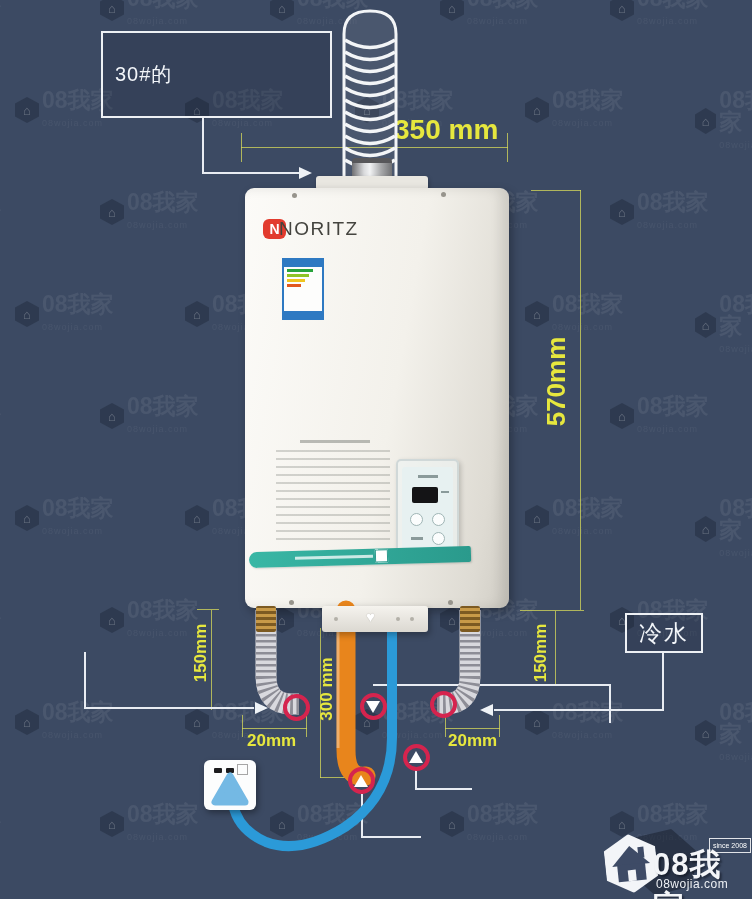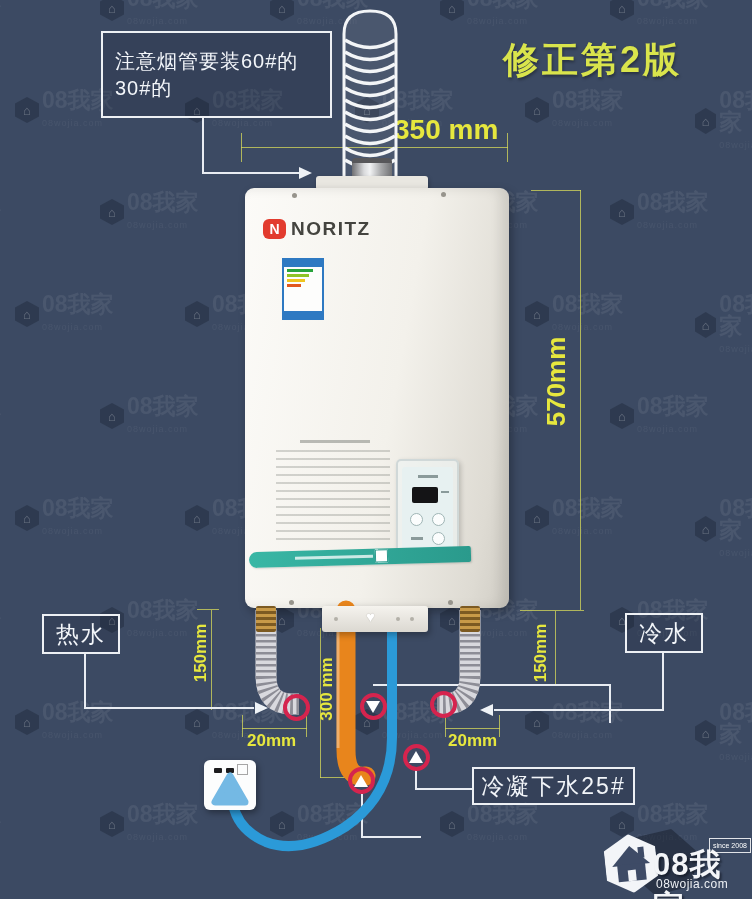--- a/index.html
+++ b/index.html
@@ -29,21 +29,21 @@
         letter-spacing:2px;box-sizing:border-box;}
   
   .rc{position:absolute;width:27px;height:27px;border:4px solid #d5244e;border-radius:50%;box-sizing:border-box;}
   
   #heater-body{position:absolute;left:245px;top:188px;width:264px;height:420px;border-radius:9px;
     background:linear-gradient(100deg,#fcfbf8 0%,#f3f1eb 55%,#dedbd3 88%,#cfccc4 100%);
     box-shadow:inset -8px 0 12px rgba(0,0,0,0.10),3px 4px 10px rgba(0,0,0,0.30);}
   .screw{position:absolute;width:5px;height:5px;border-radius:50%;background:#97948c;}
   #noritz-badge{position:absolute;left:18px;top:31px;width:23px;height:20px;background:#e23b2e;border-radius:6px;
     color:#fff;font-weight:bold;font-size:14px;display:flex;align-items:center;justify-content:center;}
-  #noritz-text{position:absolute;left:46px;top:30px;font-size:19px;font-weight:bold;color:#44443f;letter-spacing:1.5px;}
+  #noritz-text{position:absolute;left:34px;top:30px;font-size:19px;font-weight:normal;color:#44443f;letter-spacing:1.5px;}
   #energy-label{position:absolute;left:37px;top:70px;width:42px;height:62px;background:#fdfdfc;
     border:2px solid #2e79c2;box-sizing:border-box;}
   #energy-label .eh{height:7px;background:#2e79c2;}
   #energy-label .bar{height:3px;margin:2px 3px 0 3px;}
   #energy-label .ef{position:absolute;bottom:0;left:0;right:0;height:7px;background:#2e79c2;}
   #spec-panel{position:absolute;left:31px;top:262px;width:114px;height:92px;
     background:repeating-linear-gradient(180deg,rgba(108,112,106,0.35) 0 2px,transparent 2px 8px);
     opacity:0.8;}
   #spec-head{position:absolute;left:55px;top:252px;width:70px;height:3px;background:rgba(108,112,106,0.45);}
   #control-panel{position:absolute;left:396px;top:459px;width:63px;height:99px;border:2px solid rgba(205,214,214,0.95);
@@ -442,39 +442,30 @@
     <div class="slot" style="left:10px"></div>
     <div class="slot" style="left:22px"></div>
     <div class="sq"></div>
     <svg width="52" height="50" style="position:absolute;left:0;top:0">
       <path d="M26,16 L11,42 L41,42 Z" fill="#74b9e4" stroke="#74b9e4" stroke-width="7" stroke-linejoin="round"></path>
     </svg>
   </div>
 
   <div class="lbox" style="left:101px;top:31px;width:231px;height:87px;flex-direction:column;align-items:flex-start;
               justify-content:center;padding:4px 12px;font-size:20px;line-height:27px;letter-spacing:1px;">
-    <span>注意烟管要装60#的</span>
     <span>30#的</span>
   </div>
 
-  <div class="abs" style="left:503px;top:36px;font-size:36px;font-weight:bold;color:#d9e44c;letter-spacing:3px;
-              text-shadow:1px 2px 3px rgba(0,0,0,0.35);">修正第2版</div>
-
-  <div class="lbox" style="left:42px;top:614px;width:78px;height:40px;font-size:23px;">
-    <span>热水</span>
-  </div>
+
 
   <div class="lbox" style="left:625px;top:613px;width:78px;height:40px;font-size:23px;">
     <span>冷水</span>
   </div>
 
 
-  <div class="lbox" style="left:472px;top:767px;width:163px;height:38px;font-size:23px;">
-    <span>冷凝下水25#</span>
-  </div>
 
 
   <div id="logo-shadow"></div>
   <div id="logo-hex">
     <svg width="56" height="59">
       <polygon points="28,12 9,31 47,31" fill="#3e4b66"></polygon>
       <rect x="36" y="14" width="6" height="11" fill="#3e4b66"></rect>
       <rect x="14" y="30" width="28" height="17" fill="#3e4b66"></rect>
       <rect x="24" y="36" width="8" height="11" fill="#f3f5f8"></rect>
     </svg>

